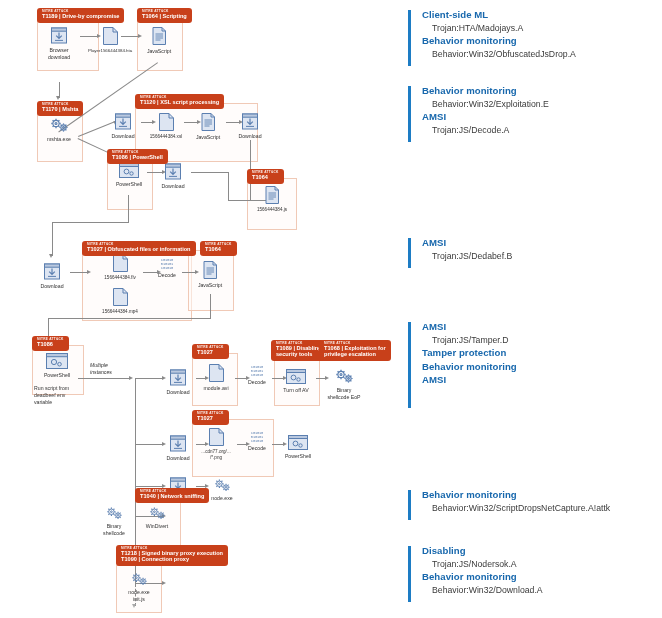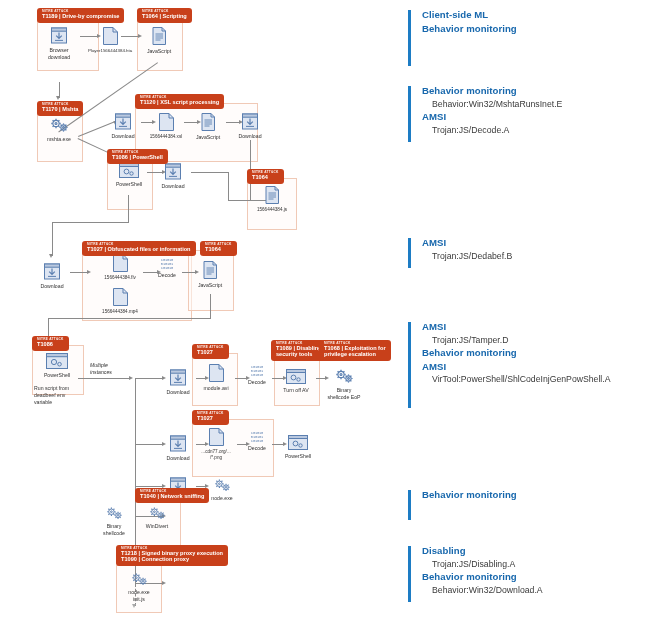--- a/index.html
+++ b/index.html
@@ -744,54 +744,57 @@
   </div>
 
   <div class="dash" style="left:131px;top:584px;height:22px;"></div>
   <div class="arrow ar-d" style="left:128.4px;top:604px;border-top-color:#aaa;"></div>
 
   <div id="annotations">
 
     <div class="ann" style="top:8px;height:62px;">
       <div class="bar" style="height:56px;"></div>
       <h4>Client-side ML</h4>
+      <p>Trojan:HTA/Madojays.A</p>
       <h4>Behavior monitoring</h4>
+      <p>Behavior:Win32/ObfuscatedJsDrop.A</p>
     </div>
 
     <div class="ann" style="top:84px;height:62px;">
       <div class="bar" style="height:56px;"></div>
       <h4>Behavior monitoring</h4>
-      <p>Behavior:Win32/MshtaRunsInet.E</p>
+      <p>Behavior:Win32/Exploitation.E</p>
       <h4>AMSI</h4>
       <p>Trojan:JS/Decode.A</p>
     </div>
 
     <div class="ann" style="top:236px;height:34px;">
       <div class="bar" style="height:30px;"></div>
       <h4>AMSI</h4>
       <p>Trojan:JS/Dedabef.B</p>
     </div>
 
     <div class="ann" style="top:320px;height:92px;">
       <div class="bar" style="height:86px;"></div>
       <h4>AMSI</h4>
       <p>Trojan:JS/Tamper.D</p>
+      <h4>Tamper protection</h4>
       <h4>Behavior monitoring</h4>
       <h4>AMSI</h4>
-      <p>VirTool:PowerShell/ShlCodeInjGenPowShell.A</p>
     </div>
 
 
     <div class="ann" style="top:488px;height:34px;">
       <div class="bar" style="height:30px;"></div>
       <h4>Behavior monitoring</h4>
+      <p>Behavior:Win32/ScriptDropsNetCapture.A!attk</p>
     </div>
 
     <div class="ann" style="top:544px;height:62px;">
       <div class="bar" style="height:56px;"></div>
       <h4>Disabling</h4>
-      <p>Trojan:JS/Disabling.A</p>
+      <p>Trojan:JS/Nodersok.A</p>
       <h4>Behavior monitoring</h4>
       <p>Behavior:Win32/Download.A</p>
     </div>
 
   </div>
 </div>
 
 </body></html>

